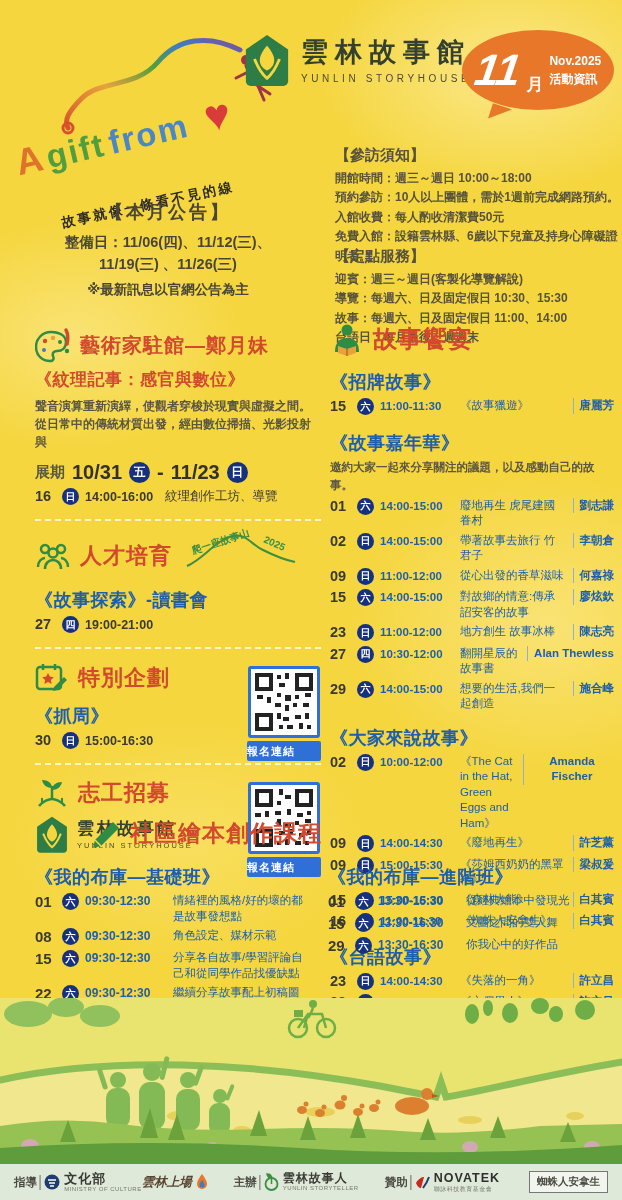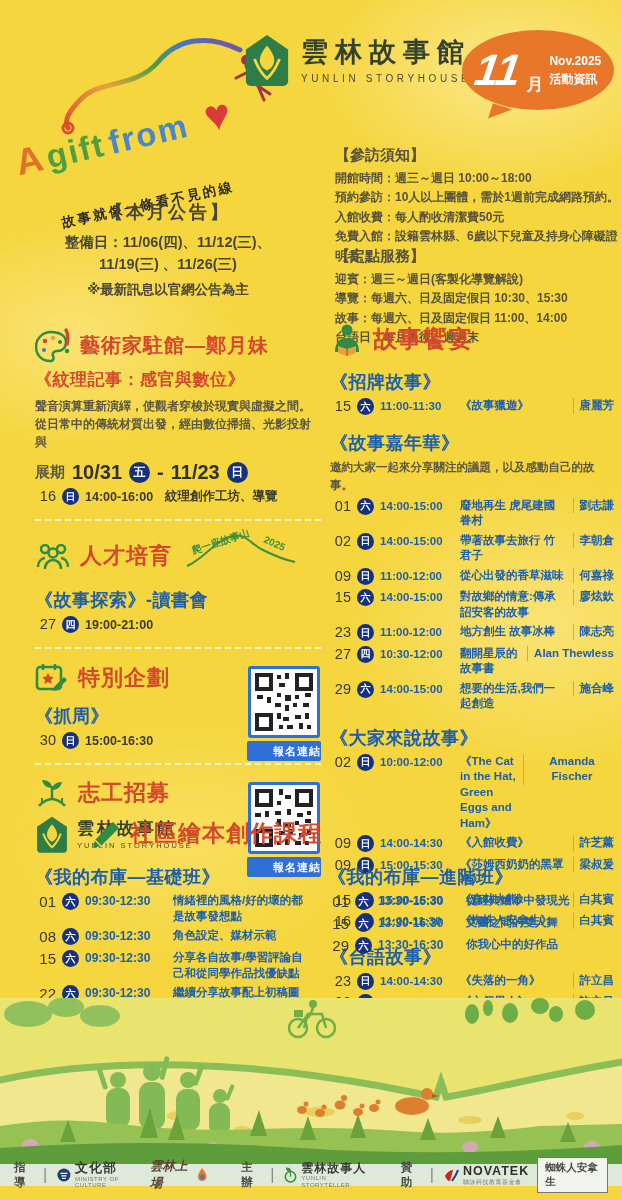--- a/index.html
+++ b/index.html
@@ -53,29 +53,29 @@
   .divider{border-top:2px dashed rgba(255,252,220,.85);margin:13px 0;}
 
   .period{display:flex;align-items:center;gap:7px;margin:10px 0 2px;}
   .period .lbl{font-size:15px;font-weight:800;color:#5A5644;}
   .period .d{font-size:20px;font-weight:800;color:#33312A;}
   .wd{display:inline-flex;width:17px;height:17px;border-radius:50%;background:#16317D;color:#fff;
       font-size:10px;font-weight:700;align-items:center;justify-content:center;flex:0 0 auto;}
   .wd.big{width:21px;height:21px;font-size:12px;}
 
   .row{display:flex;align-items:flex-start;gap:6px;margin:4px 0;}
-  .row .day{width:21px;font-size:14.5px;font-weight:400;color:#3B3A31;line-height:1.2;text-align:right;}
+  .row .day{width:21px;font-size:14.5px;font-weight:700;color:#3B3A31;line-height:1.2;}
   .row .time{width:74px;font-size:11.5px;font-weight:700;color:#1D5FAD;white-space:nowrap;line-height:1.45;}
-  .row .title{flex:1;font-size:11.5px;font-weight:700;color:#1D5FAD;line-height:1.35;}
+  .row .title{flex:1;font-size:11.5px;font-weight:400;color:#1D5FAD;line-height:1.35;}
   .row .speaker{margin-left:auto;flex:0 0 auto;max-width:84px;padding-left:6px;border-left:1px solid #8FAFD6;
       font-size:11.5px;font-weight:700;color:#1D5FAD;line-height:1.35;text-align:center;}
   .row .speaker:empty{display:none;}
   .row.dark .time,.row.dark .title{color:#3B3A31;font-size:12.5px;}
 
-  .qrwrap{float:right;width:74px;text-align:right;margin:4px 0 0 8px;}
+  .qrwrap{float:right;width:74px;text-align:left;margin:4px 0 0 8px;}
   .qr{width:66px;height:66px;background:#fff;border:3px solid #2E6FD8;border-radius:3px;display:block;margin:0 auto;}
   .qrlabel{display:block;background:#2E6FD8;color:#fff;font-size:11px;font-weight:700;border-radius:2px;
       padding:2.5px 0;margin-top:3px;letter-spacing:1px;}
 
   .vol-logo{display:flex;align-items:center;gap:8px;margin-top:8px;}
   .vol-logo .cn{font-size:17px;font-weight:800;letter-spacing:3px;color:#35412F;}
   .vol-logo .en{font-size:7.5px;letter-spacing:2px;color:#4A4A38;margin-top:3px;}
 
   .mountain{position:relative;margin-left:4px;top:-6px;}
   .mountain text{font-size:10px;font-weight:700;fill:#3E8E41;}
@@ -83,22 +83,22 @@
   
   .course{left:35px;top:818px;width:566px;}
   .course-cols{display:flex;gap:20px;margin-top:6px;}
   .course-col{width:276px;}
   .crow .time{width:82px;font-size:12px;}
   .crow .title{font-size:11.5px;}
   .crow .day{font-size:15px;}
 
   
   .illus{left:0;top:998px;}
-  .footer{left:0;top:1164px;width:622px;height:22px;background:#DFE9DA;display:flex;align-items:center;
-      gap:8px;padding:0 14px;box-sizing:border-box;color:#4B4B43;}
+  .footer{left:0;top:1164px;width:622px;height:36px;background:#DFE9DA;display:flex;align-items:center;
+      padding:0 14px;box-sizing:border-box;color:#4B4B43;}
   .f-label{font-size:11.5px;font-weight:800;}
   .f-sep{color:#8A8A80;font-weight:400;margin:0 2px 0 1px;}
   .f-item{display:flex;align-items:center;gap:4px;}
   .f-moc{font-size:13px;font-weight:800;color:#3A3A34;letter-spacing:1px;}
   .f-cap{font-size:6px;color:#77776C;letter-spacing:.5px;}
   .f-yl{font-size:12.5px;font-weight:800;font-style:italic;color:#5A4430;}
   .f-story{font-size:12px;font-weight:800;color:#3A3A34;letter-spacing:1px;}
   .f-nova{font-size:12.5px;font-weight:800;color:#2E2E2A;letter-spacing:1px;}
   .f-ad{margin-left:auto;border:1.5px solid #777;background:#F2F5EE;font-size:10.5px;font-weight:700;
       padding:3px 7px;color:#4B4B43;}
@@ -456,21 +456,21 @@
           <span class="wd">日</span>
           <span class="time">10:00-12:00</span>
           <span class="title">《The Cat in the Hat, Green Eggs and Ham》</span>
           <span class="speaker">Amanda Fischer</span>
         </div>
 
         <div class="row">
           <span class="day">09</span>
           <span class="wd">日</span>
           <span class="time">14:00-14:30</span>
-          <span class="title">《入館收費》</span>
+          <span class="title">《廢地再生》</span>
           <span class="speaker">許芝薰</span>
         </div>
 
         <div class="row">
           <span class="day">09</span>
           <span class="wd">日</span>
           <span class="time">15:00-15:30</span>
           <span class="title">《莎姆西奶奶的黑罩袍》</span>
           <span class="speaker">梁叔爰</span>
         </div>

